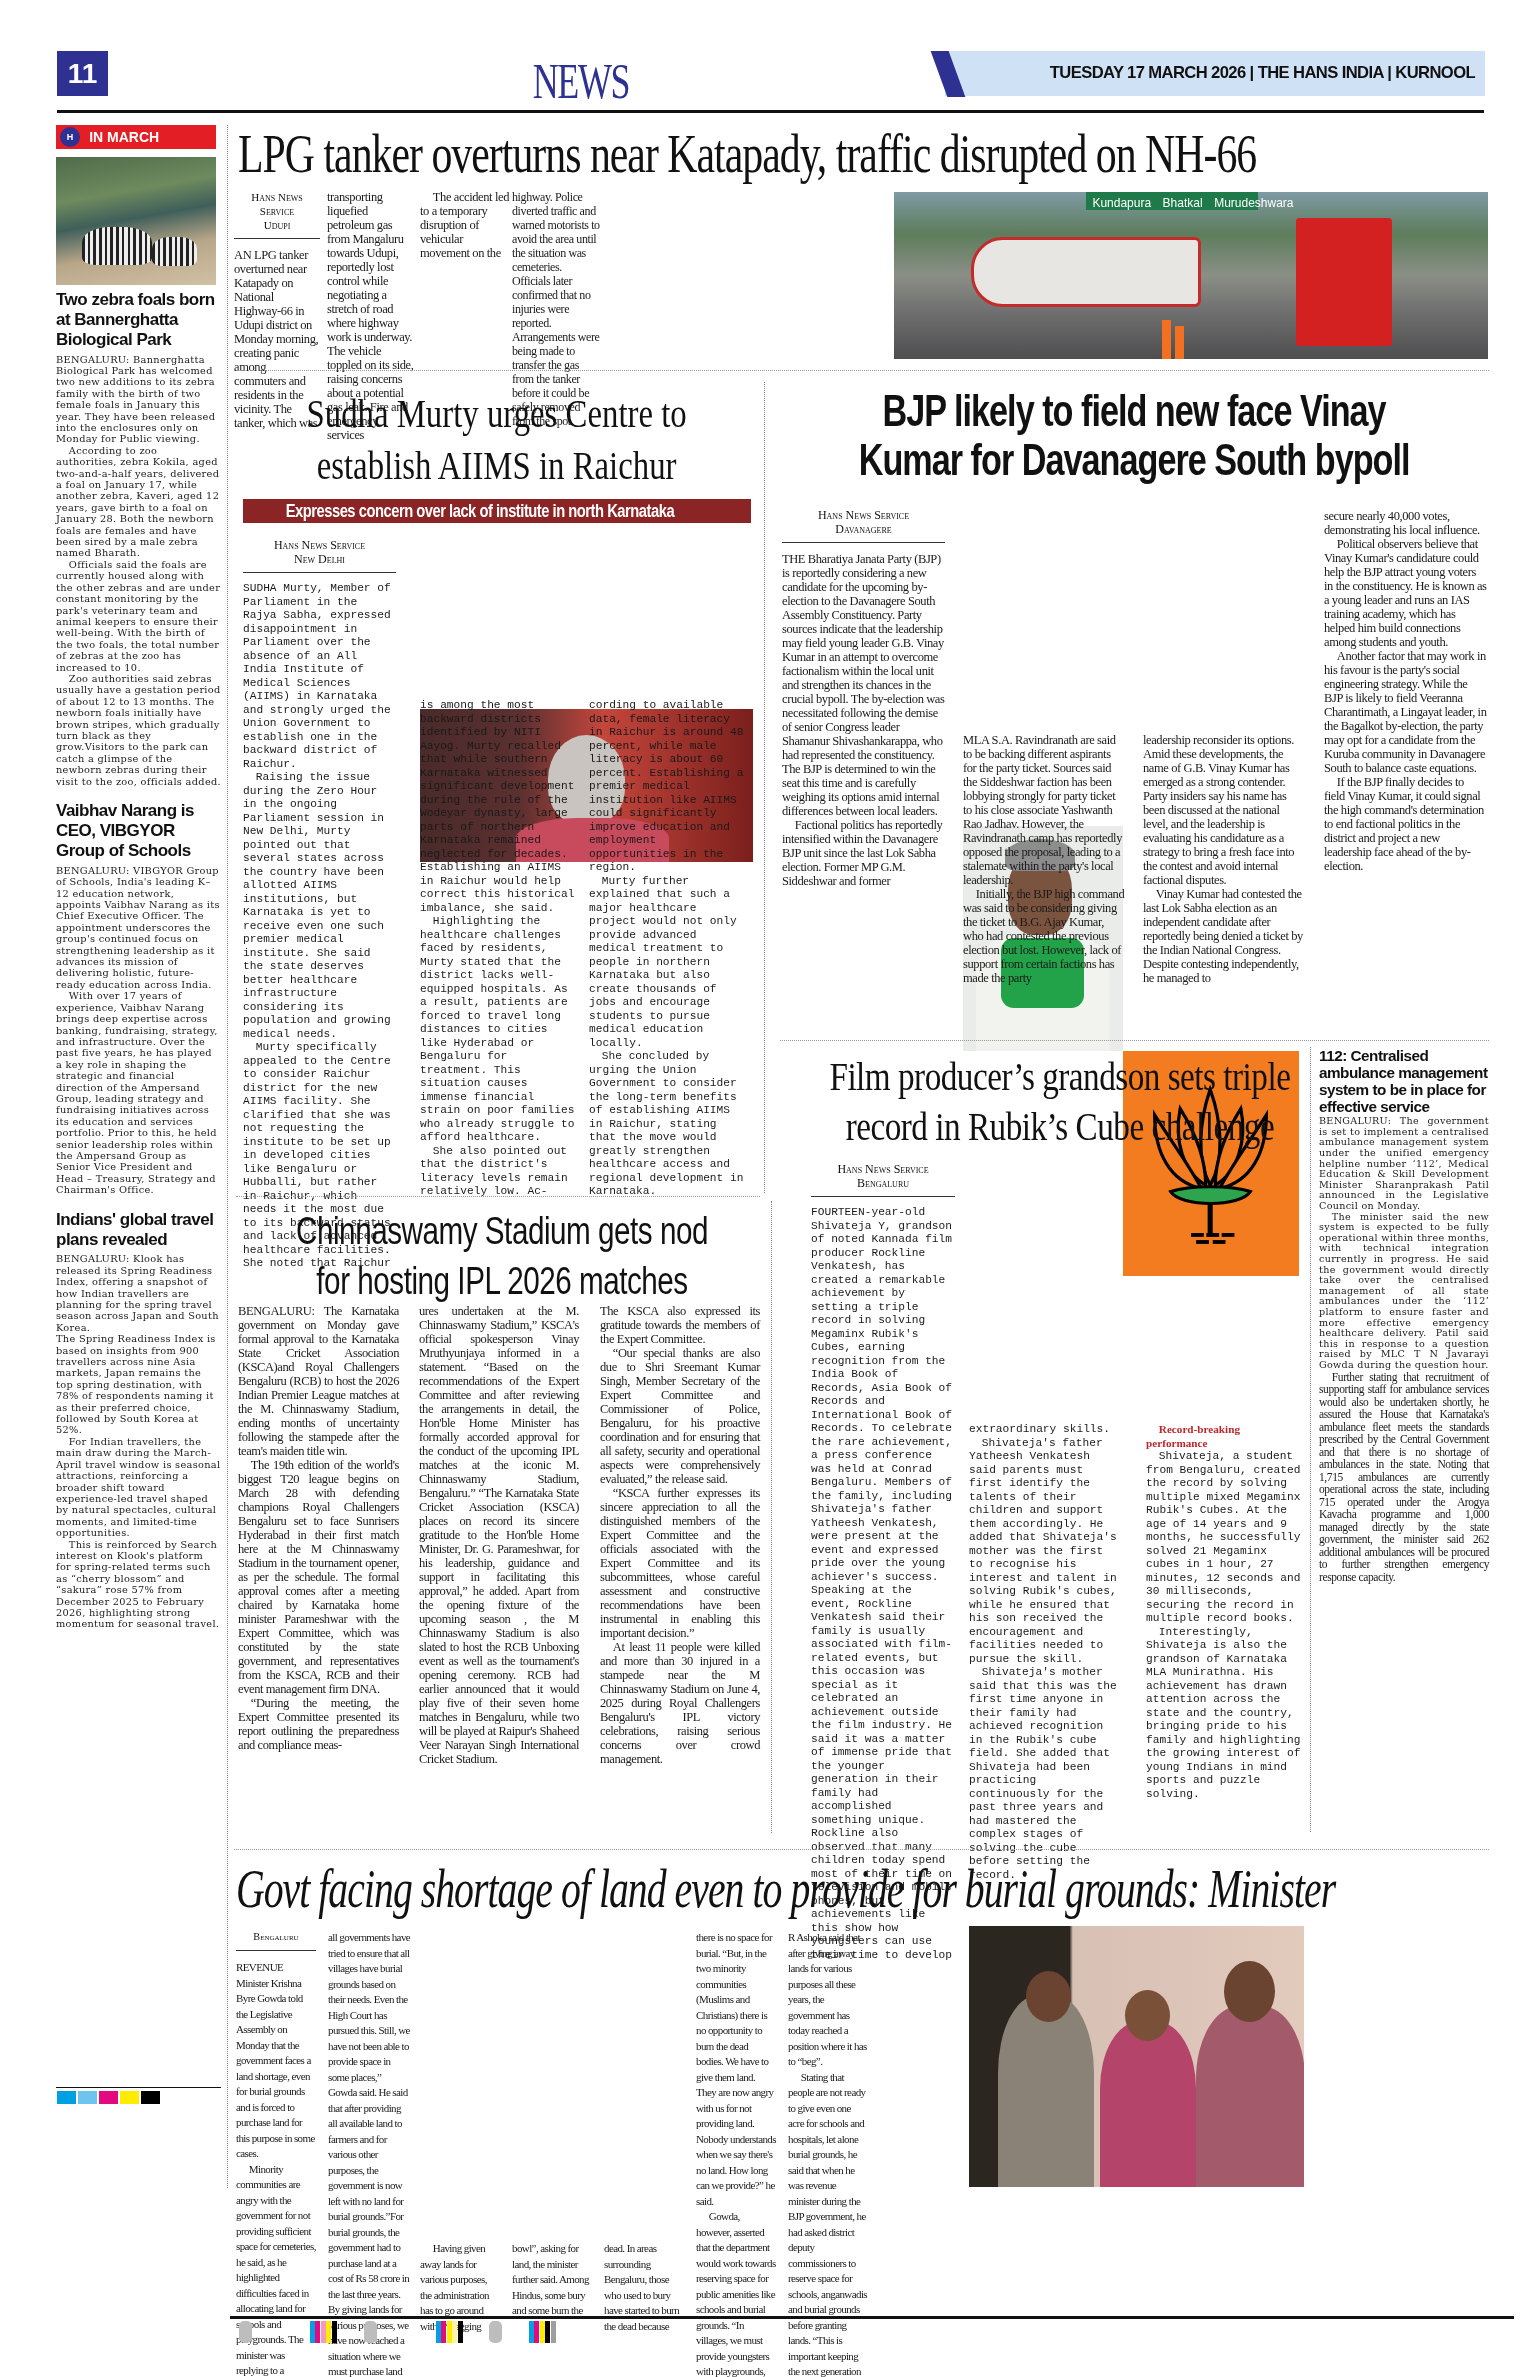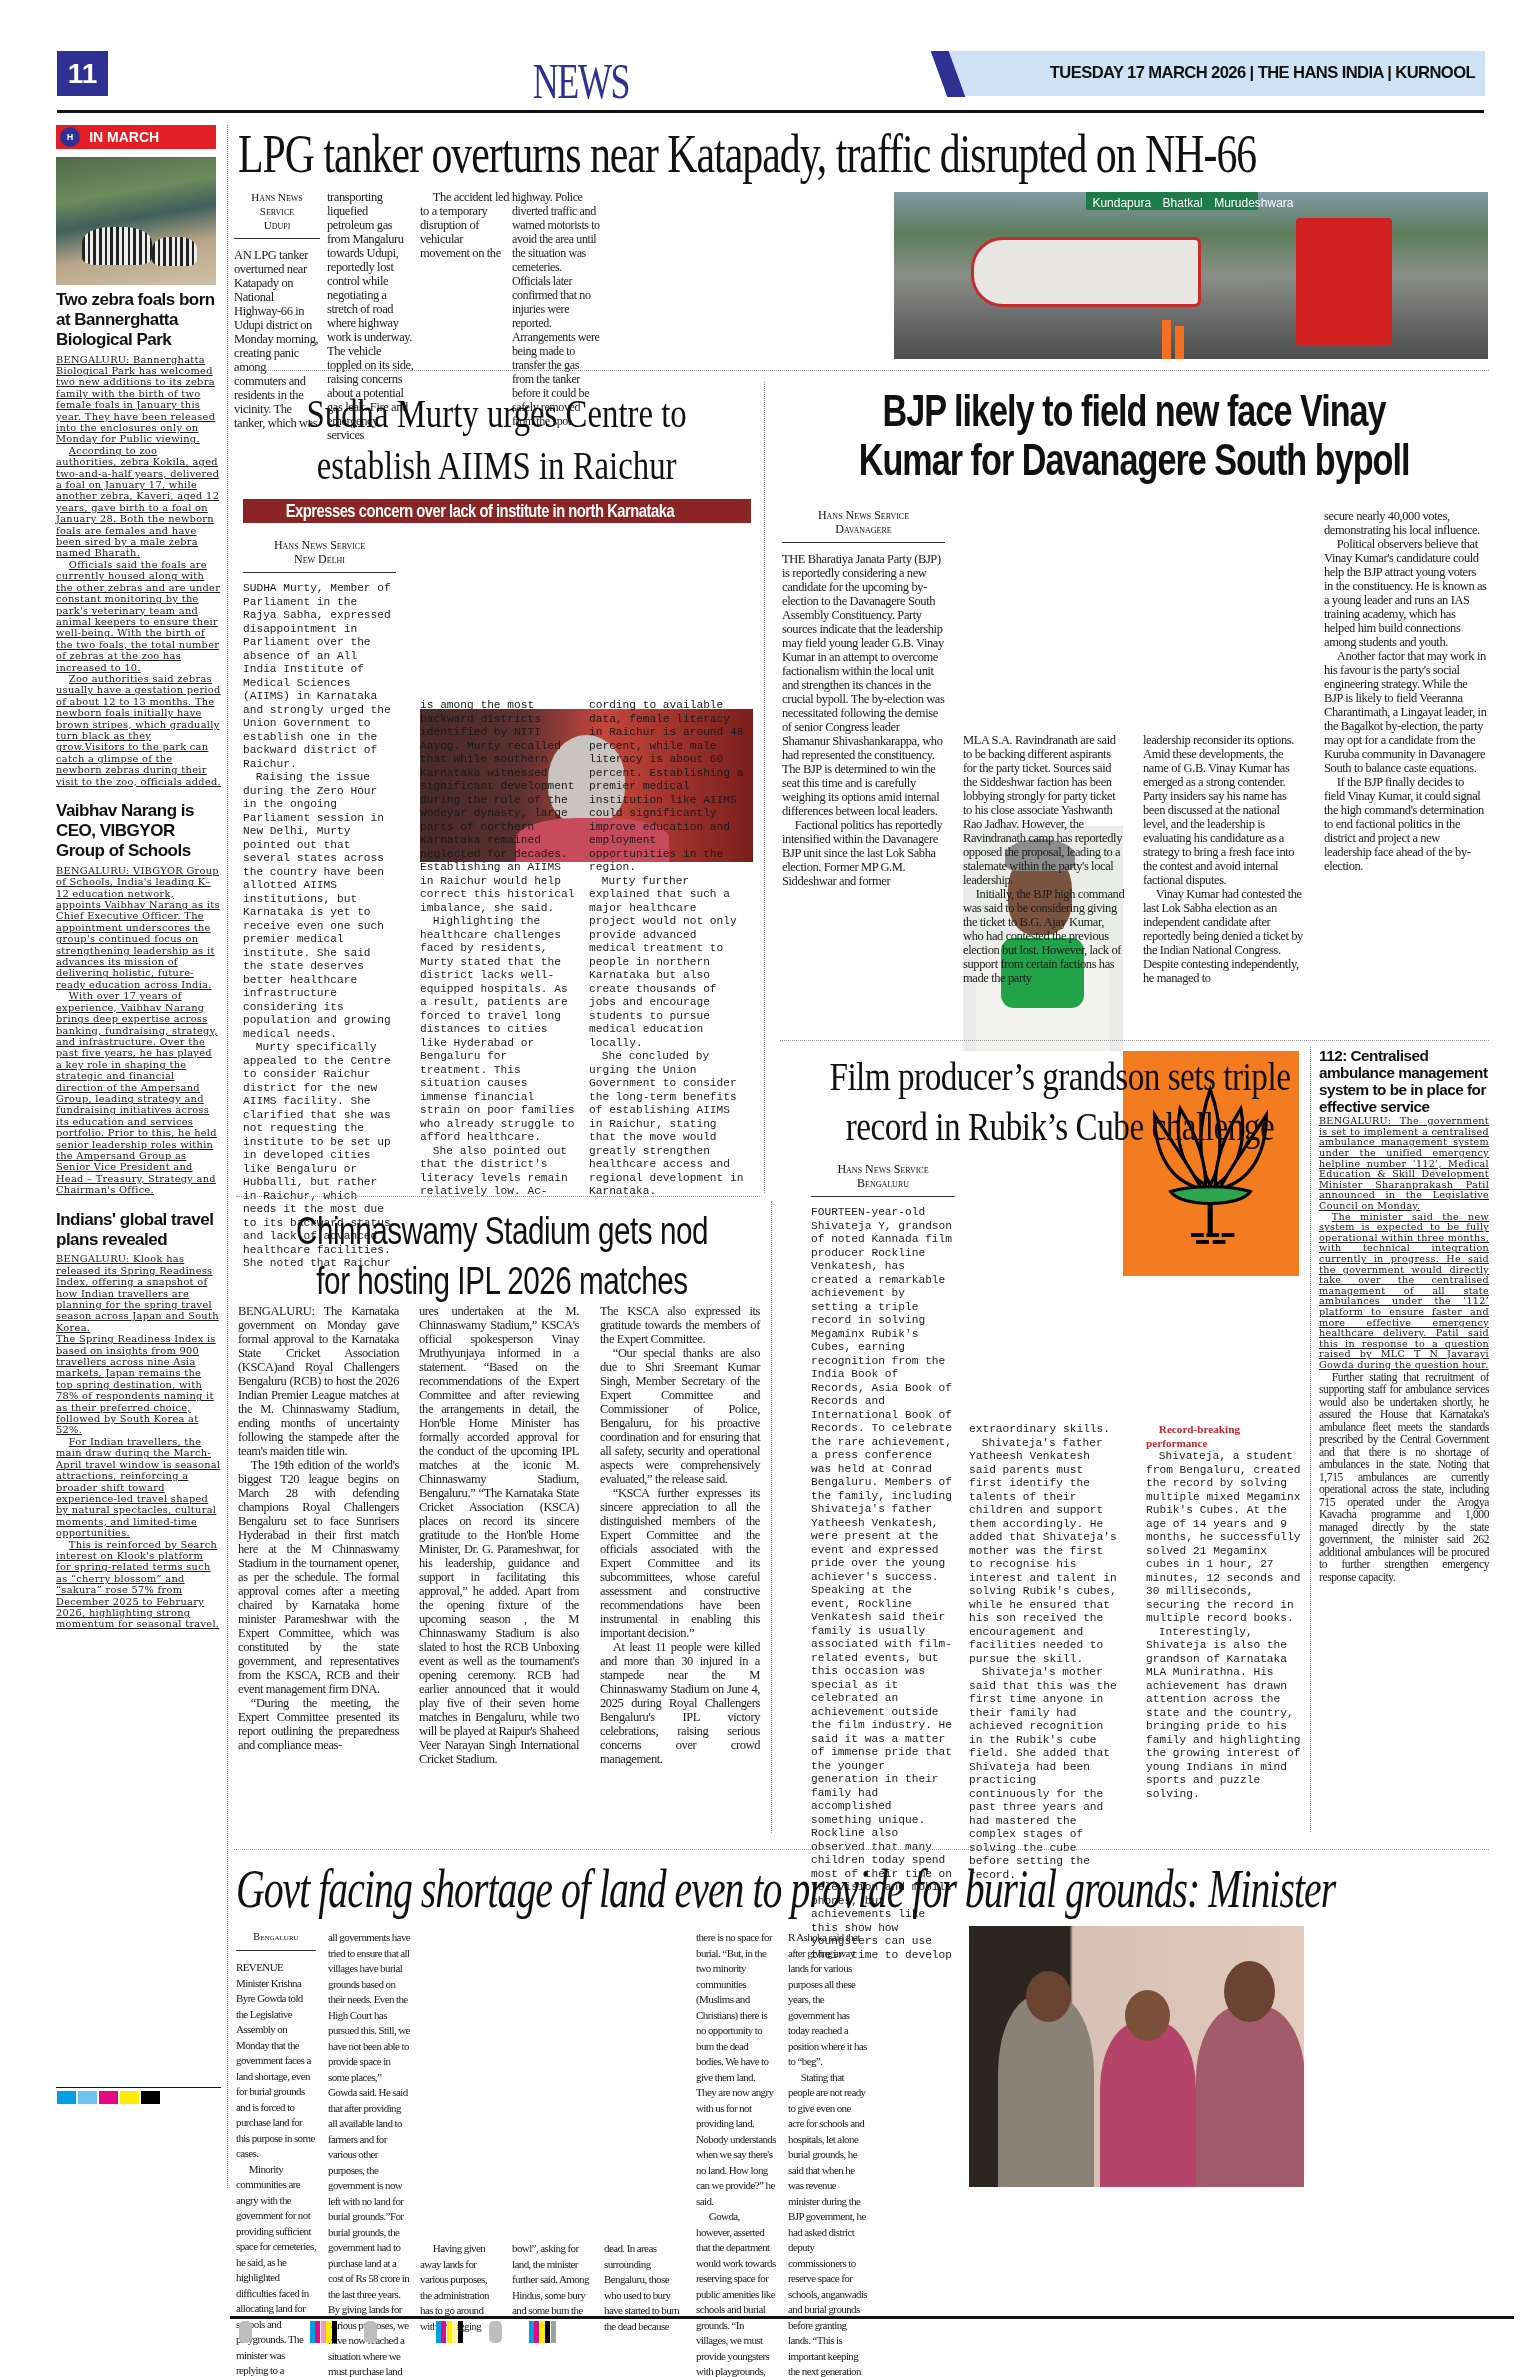--- a/index.html
+++ b/index.html
@@ -18,21 +18,21 @@
     font-weight: bold; font-size: 16.6px; letter-spacing: -0.6px; color: #111; }
   .top-rule { left: 57px; top: 110px; width: 1427px; height: 2.6px; background: #111; }
 
   
   .brief-col { left: 56px; top: 125px; width: 165px; }
   .inbrief-badge { width: 160px; height: 24px; background: #e31e24; color: #fff; display: flex; align-items: center; font-family: "Liberation Sans", sans-serif; font-weight: bold; font-size: 14px; }
   .inbrief-logo { width: 20.4px; height: 20.4px; border-radius: 50%; background: #2e3191; margin: 0 9px 0 3.8px; display: flex; align-items: center; justify-content: center; color: #fff; font-size: 9px; }
   .zebra-img { width: 160px; height: 128px; margin-top: 7.7px; background: linear-gradient(170deg, #4f6b4b 0%, #6e8a5e 30%, #3f5f5a 48%, #b8a689 70%, #d1c1a4 100%); position: relative; overflow: hidden; }
   .zebra { position: absolute; background: repeating-linear-gradient(90deg, #222 0 2.6px, #eee 2.6px 5.7px); border-radius: 40% 40% 20% 20%; }
   .brief-head { font-family: "Liberation Sans", sans-serif; font-weight: bold; font-size: 17px; line-height: 20px; letter-spacing: -0.5px; margin-top: 5.1px; }
-  .brief-body { font-family: "DejaVu Serif", serif; font-size: 9.8px; line-height: 11.4px; letter-spacing: 0.3px; color: #1a1a1a; margin-top: 3.8px; text-decoration: underline; }
+  .brief-body { font-family: "DejaVu Serif", serif; font-size: 9.8px; line-height: 11.4px; letter-spacing: 0.3px; color: #1a1a1a; margin-top: 3.8px; }
   .brief-body p { text-indent: 12.8px; }
   .brief-body p.first { text-indent: 0; }
   .vrule { border-left: 1.3px dotted #888; }
 
   
   .headline { font-family: "Liberation Serif", serif; color: #111; line-height: 1; }
   .dateline { font-family: "Liberation Serif", serif; font-variant: small-caps; text-align: center; font-size: 12px; line-height: 14px; padding-bottom: 6.4px; border-bottom: 1.3px solid #333; margin-bottom: 9px; }
   .body-text { font-family: "Liberation Serif", serif; font-size: 11.2px; line-height: 13.5px; color: #1a1a1a; }
   .body-text p { text-indent: 12.8px; font-family: Liberation Mono, monospace; }
   .body-text p.first { text-indent: 0; }

